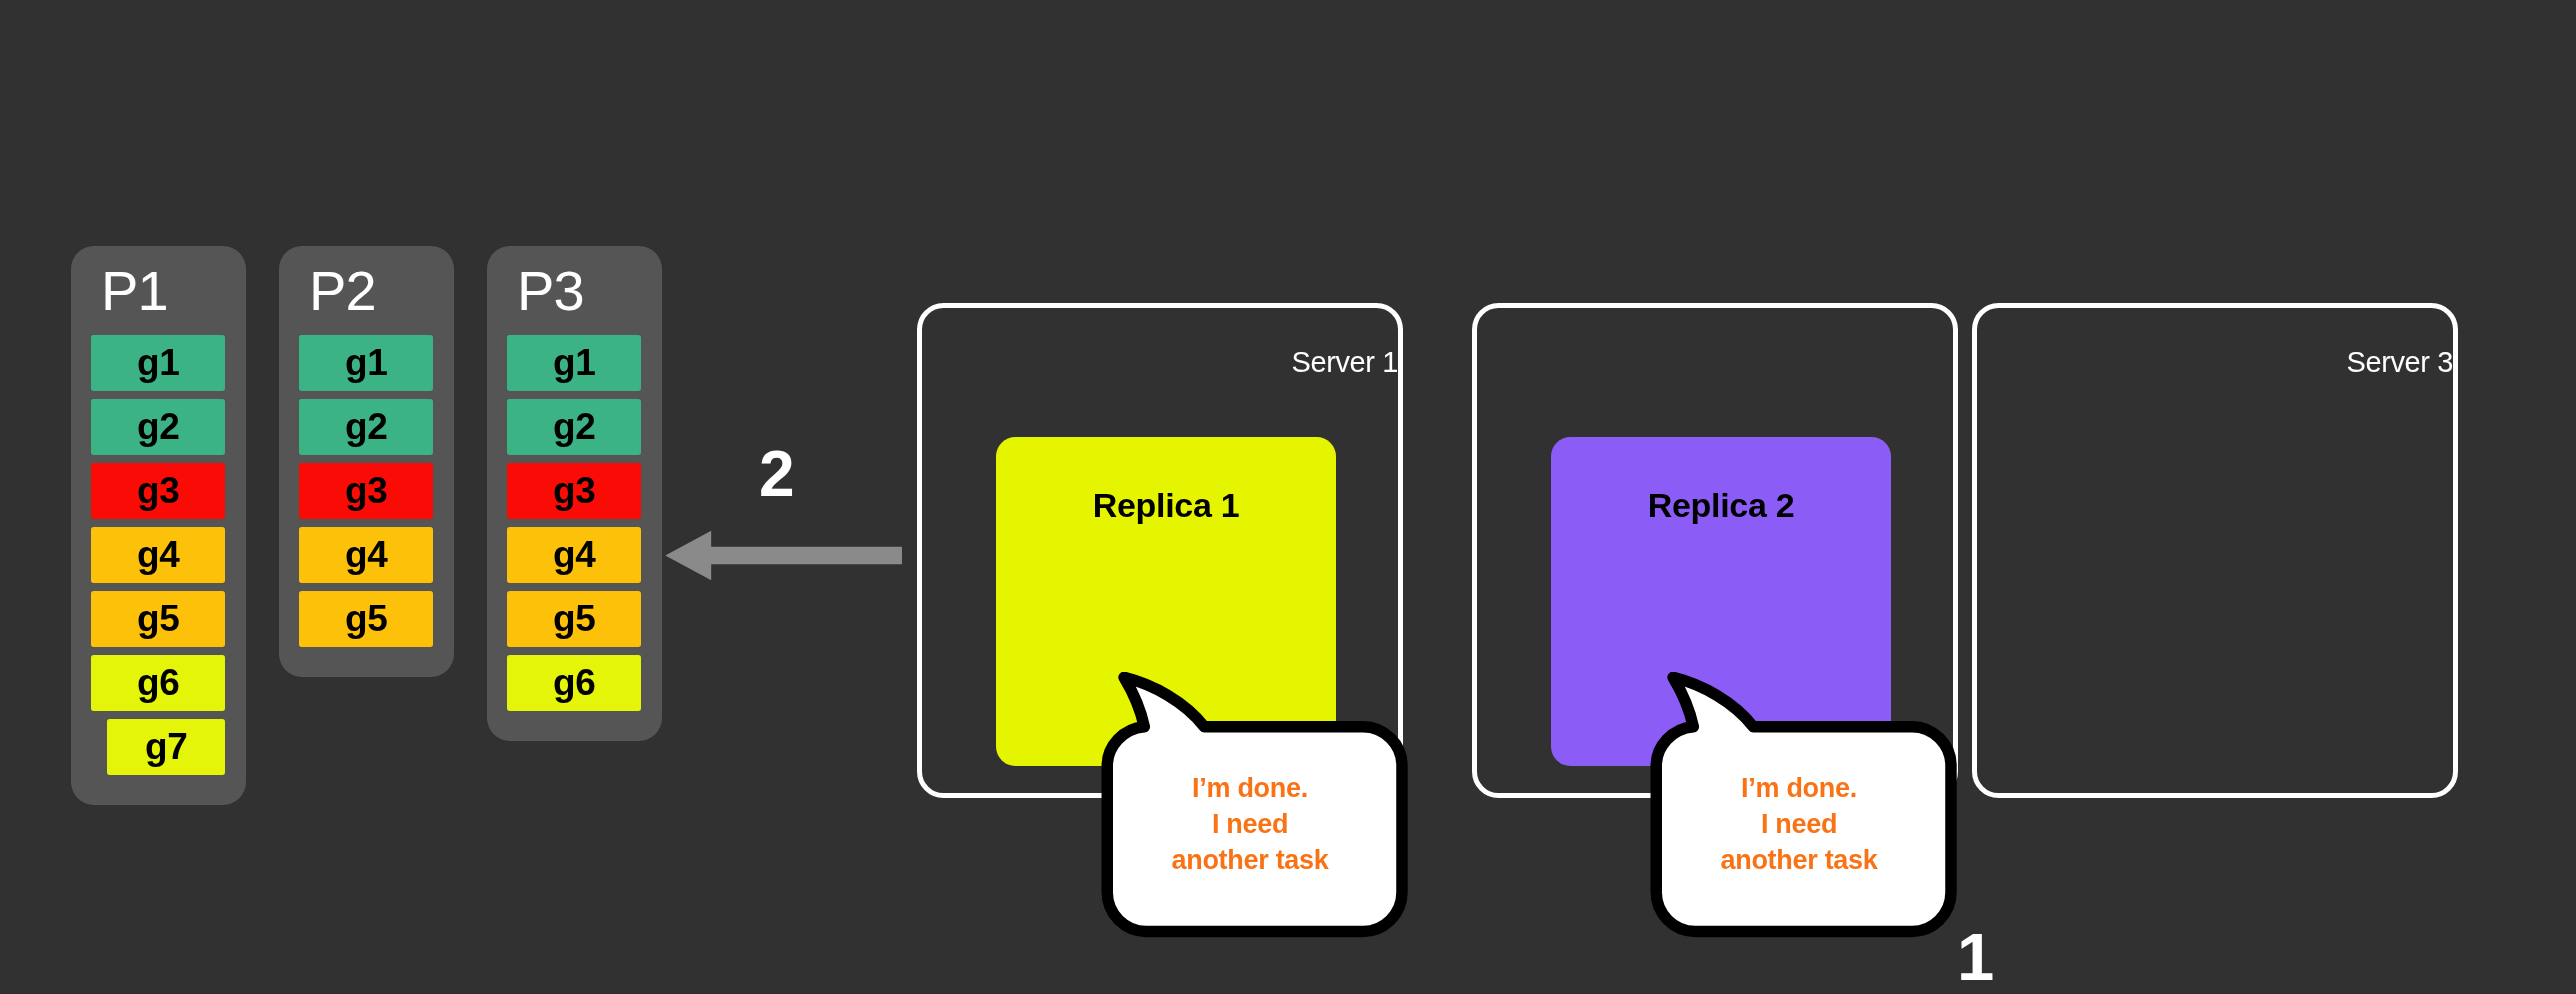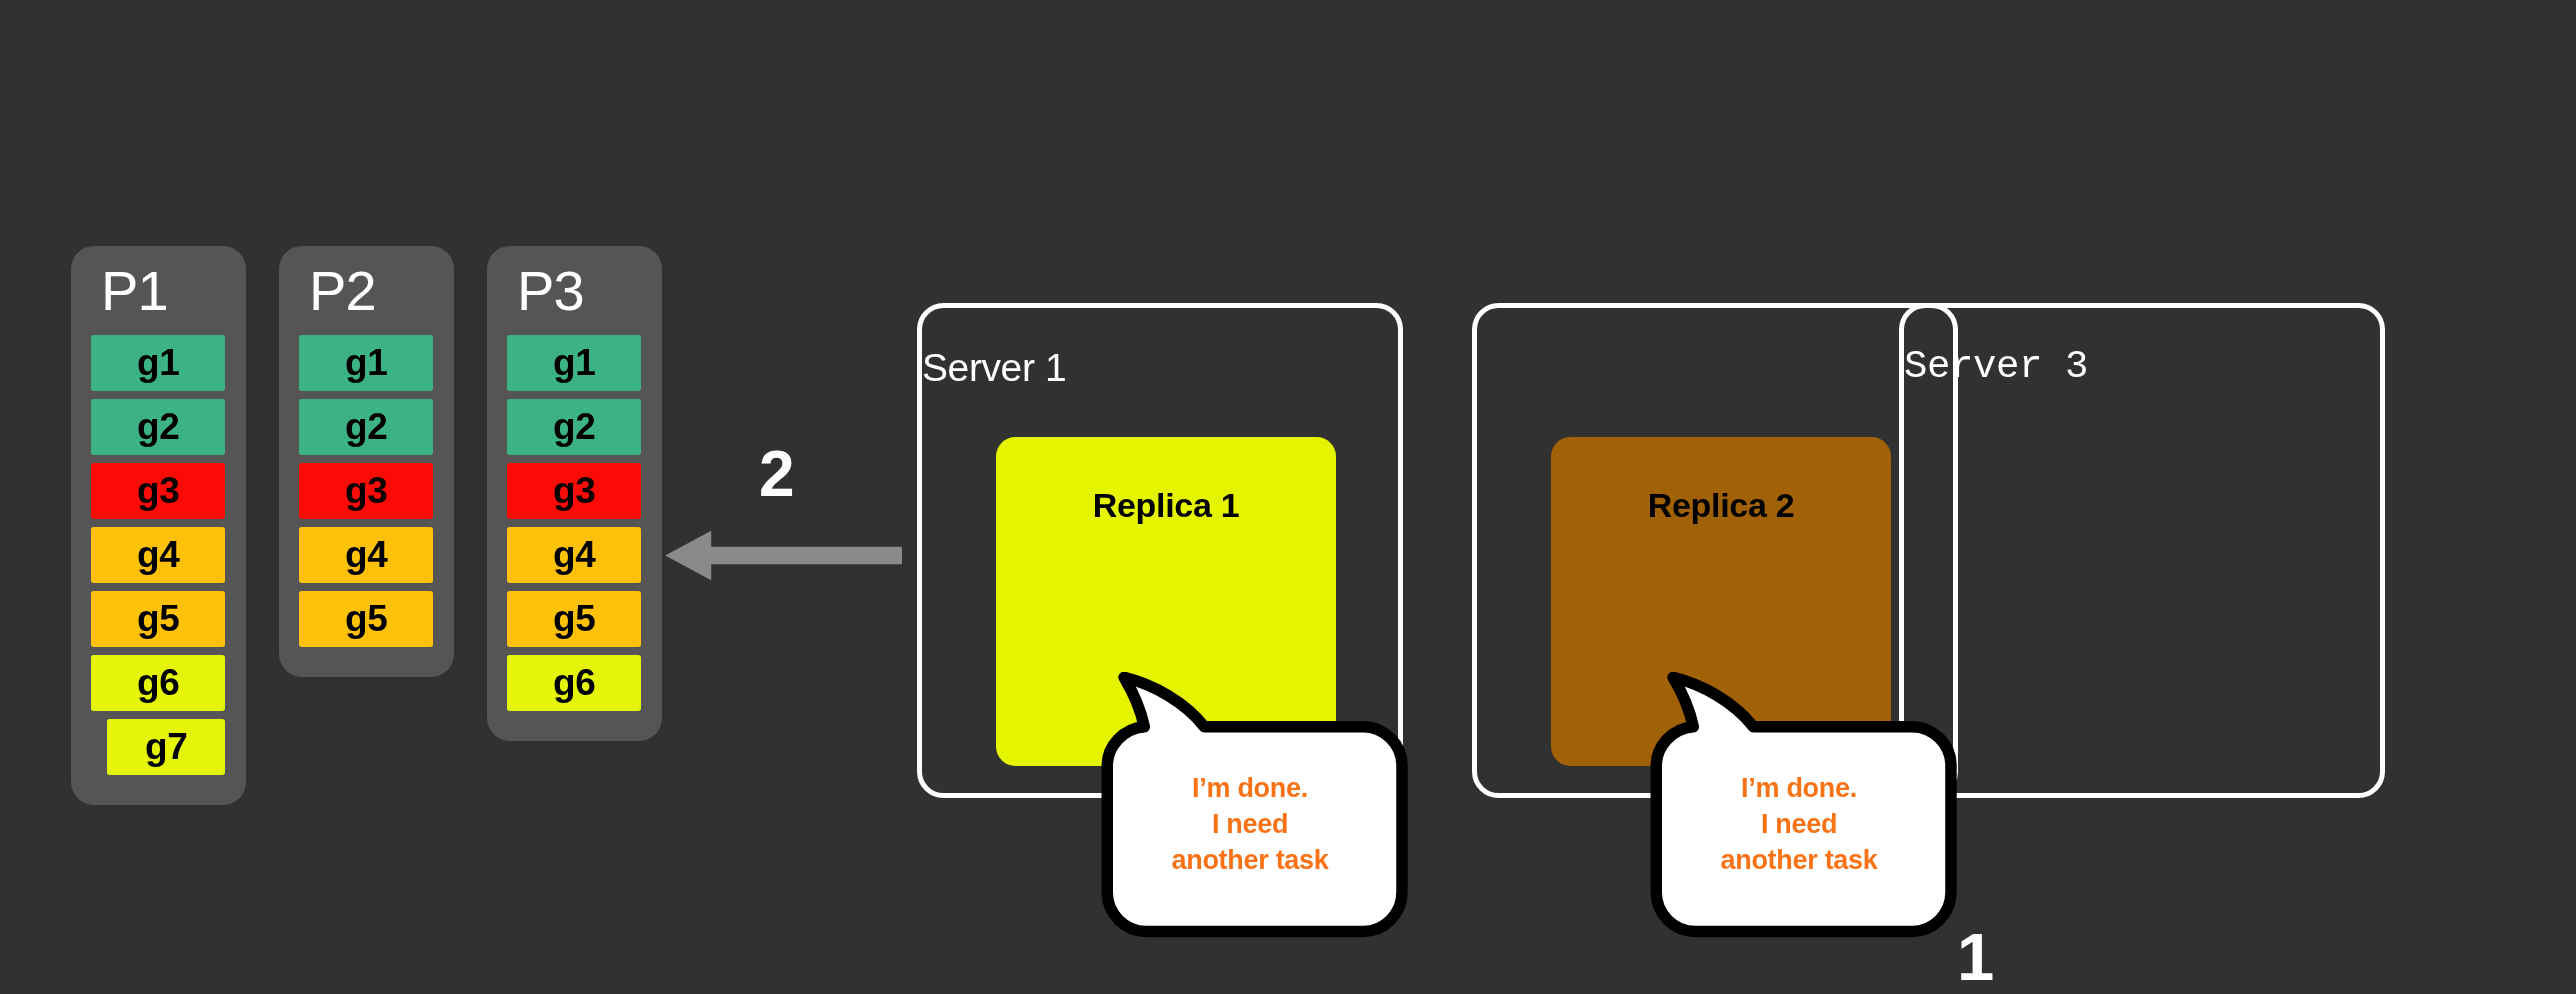--- a/index.html
+++ b/index.html
@@ -91,30 +91,30 @@
     position: absolute;
     top: 303px;
     width: 486px;
     height: 495px;
     border: 5.3px solid #ffffff;
     border-radius: 26.5px;
     box-sizing: border-box;
   }
   #server-1 { left: 917px; }
   #server-2 { left: 1472px; }
-  #server-3 { left: 1899px; font-family: Liberation Mono, monospace; }
+  #server-3 { left: 1972px; }
 
   .server-title {
     position: absolute;
     left: 0;
     right: 0;
     top: 40px;
-    text-align: left;
-    color: #ffffff;
-    font-size: 39px;
+    text-align: right;
+    color: #ffffff;
+    font-size: 29px;
     font-weight: 400;
     letter-spacing: -0.4px;
     line-height: 1;
     user-select: none;
   }
   .replica {
     position: absolute;
     left: 74px;
     top: 129px;
     width: 340px;
@@ -224,21 +224,21 @@
 </div>
 
 <div class="server" id="server-1">
   <div class="server-title">Server 1</div>
   <div class="replica" style="background: rgb(229, 245, 0);">
     <div class="replica-label">Replica 1</div>
   </div>
 </div>
 
 <div class="server" id="server-2">
-  <div class="replica" style="background: #a16207;">
+  <div class="replica" style="background: #8b5cf6;">
     <div class="replica-label">Replica 2</div>
   </div>
 </div>
 
 <div class="server" id="server-3">
   <div class="server-title">Server 3</div>
 </div>
 
 <div class="bubble-wrap" id="bubble-1">
   <svg width="371" height="300" viewBox="0 0 420 340">

